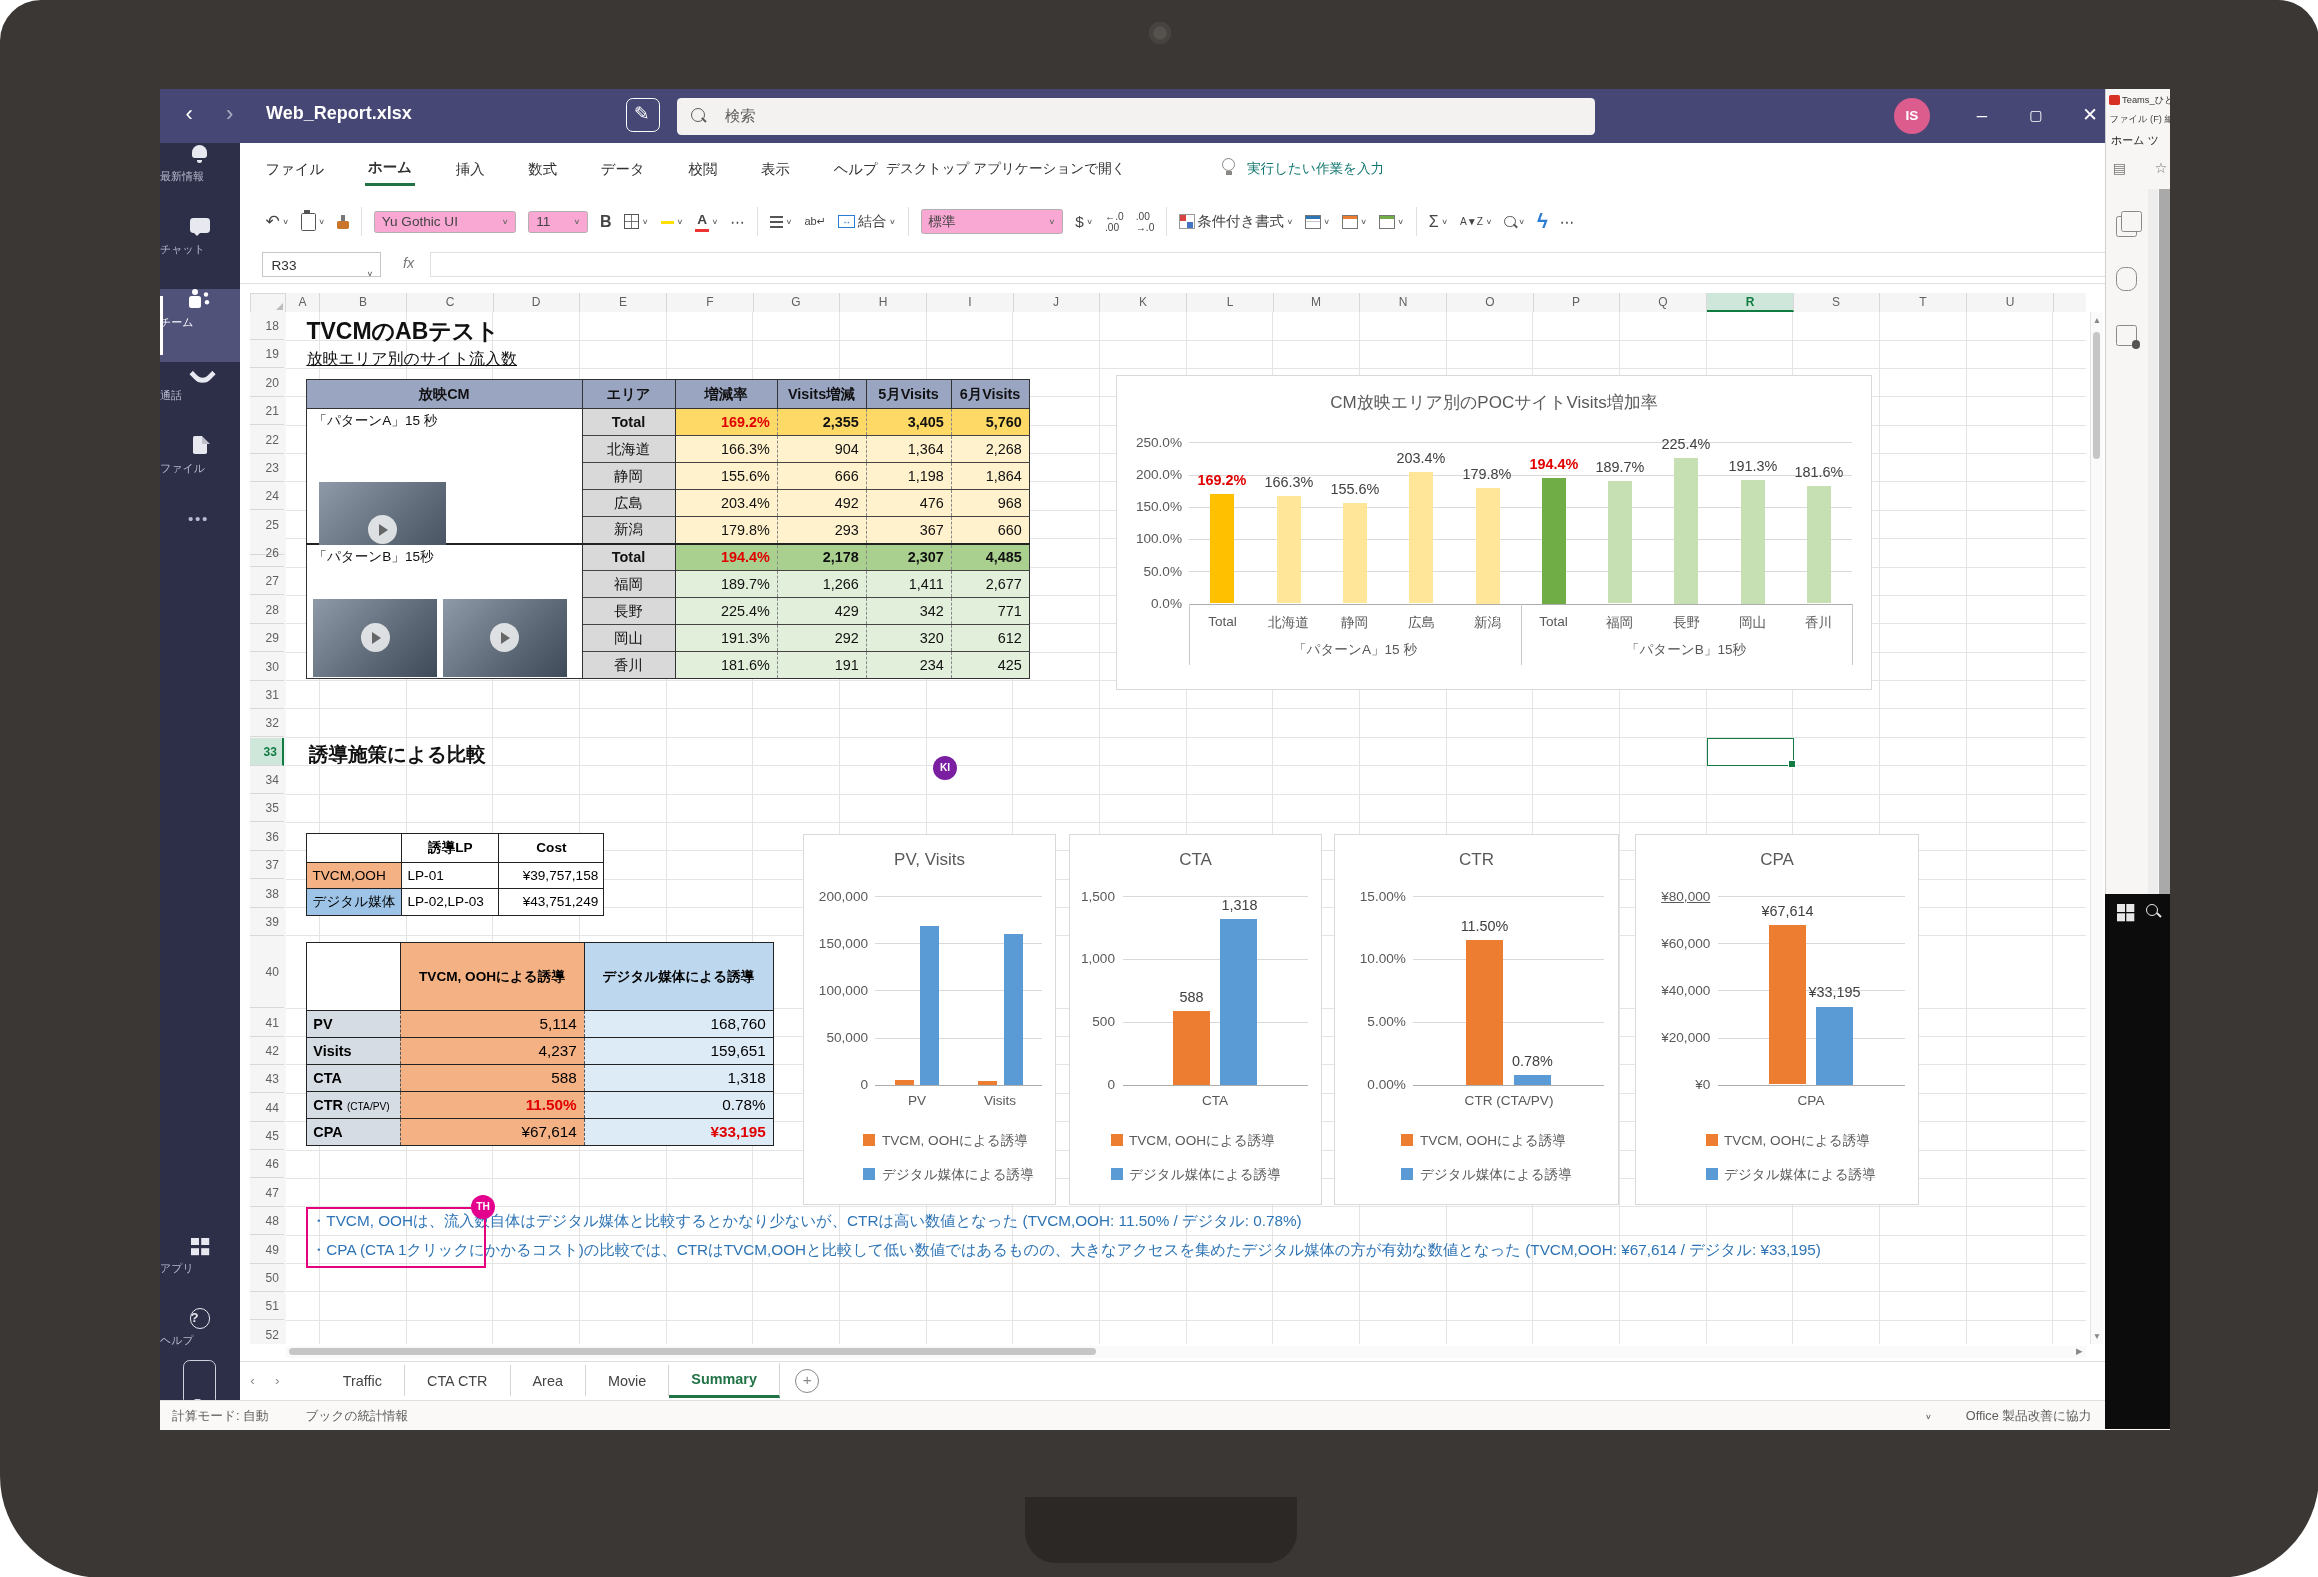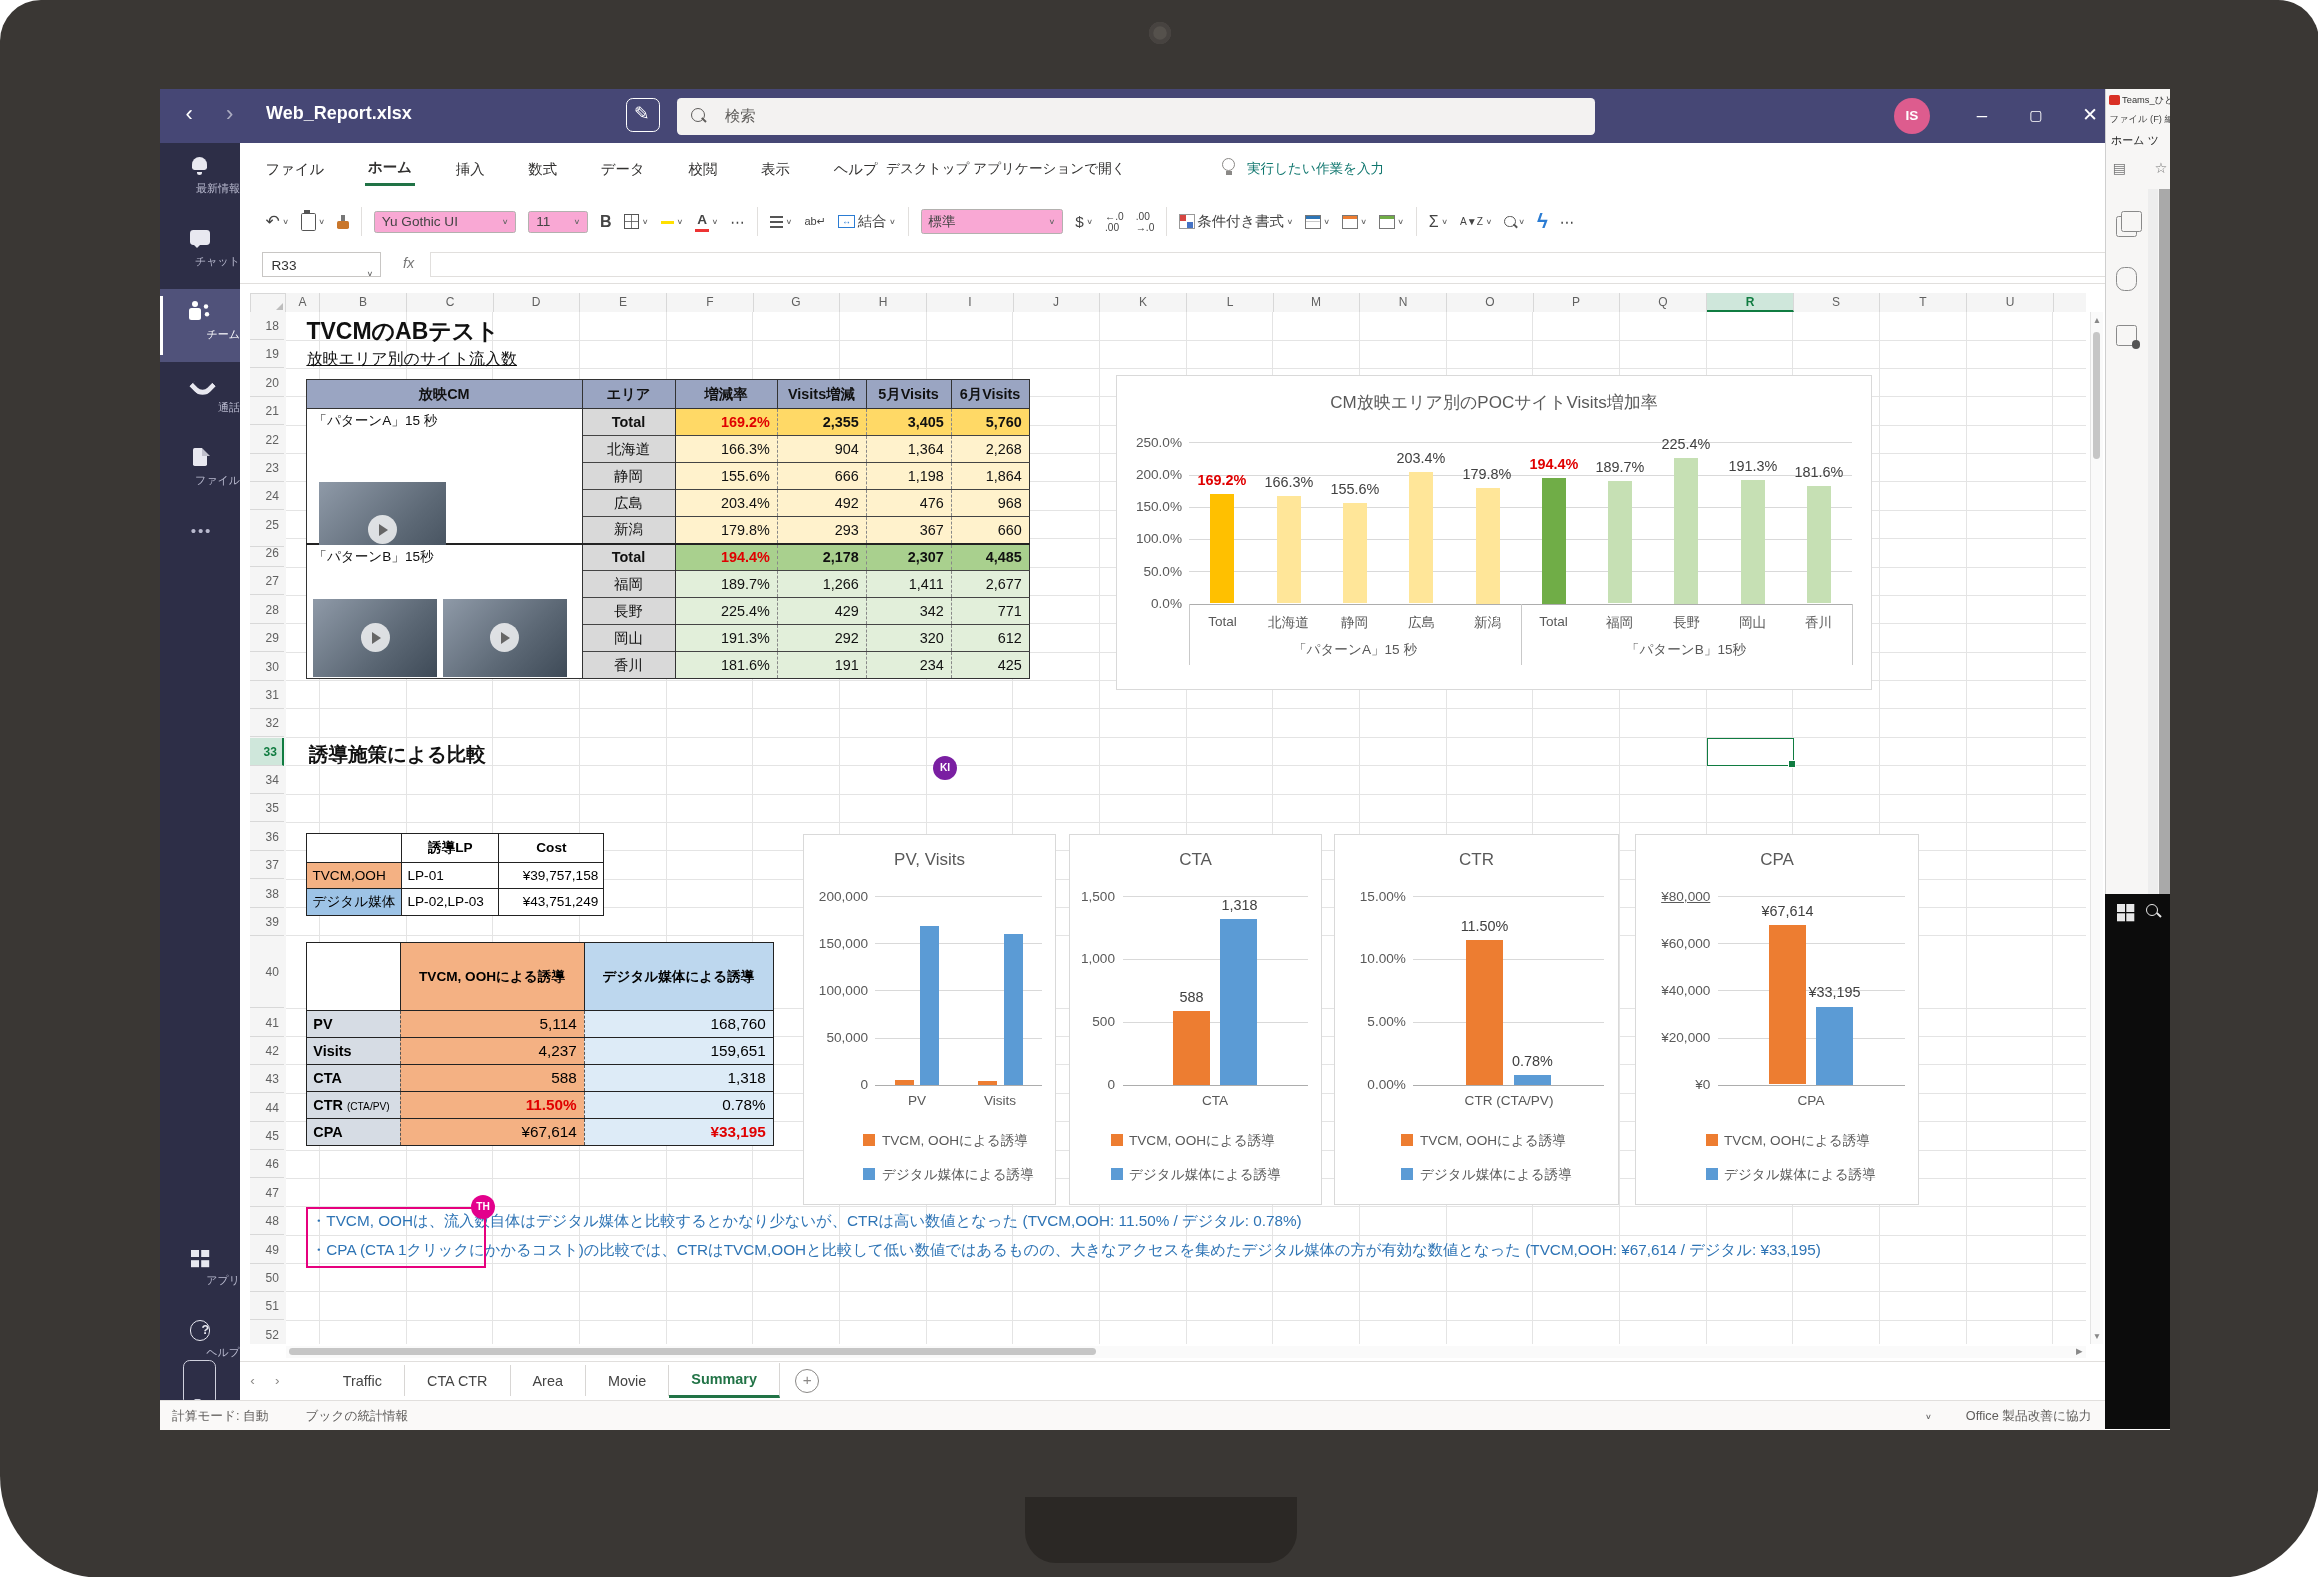--- a/index.html
+++ b/index.html
@@ -20,21 +20,21 @@
   .searchbox{position:absolute;left:517px;top:8.5px;width:918px;height:37px;background:#F3F2F1;border-radius:4.2px;color:#5e5c5a;}
   .mag{position:relative;display:inline-block;width:12px;height:12px;border:1.7px solid #5e5c5a;border-radius:50%;margin:10.2px 6.8px 0 13.6px;}
   .mag:after{content:"";position:absolute;left:9.3px;top:10.2px;width:6px;height:1.7px;background:#5e5c5a;transform:rotate(45deg);}
   .searchtext{position:absolute;left:48px;top:8.5px;font-size:15.3px;}
   .avatar{position:absolute;border-radius:50%;color:#fff;font-weight:bold;text-align:center;}
   .av-is{left:1734px;top:8.5px;width:36px;height:36px;line-height:36px;font-size:13.6px;background:var(--avatar-is);}
   .winbtn{position:absolute;top:10.2px;width:34px;height:34px;font-size:18.7px;text-align:center;line-height:32px;color:#fff;}
 
   
   .rail{position:absolute;left:0;top:54px;width:80px;height:1257px;background:var(--rail);}
-  .rail-item{position:relative;width:80px;height:73px;color:#B8B9CE;text-align:right;padding-top:12px;box-sizing:border-box;}
+  .rail-item{position:relative;width:80px;height:73px;color:#B8B9CE;text-align:left;box-sizing:border-box;}
   .rail-item.active{background:var(--rail-active);color:#fff;}
   .rail-item.active:before{content:"";position:absolute;left:0;top:6.8px;bottom:6.8px;width:3.4px;background:#fff;}
   .rlabel{font-size:11px;margin-top:4.2px;}
   .ricon{position:relative;width:24px;height:22px;margin:0 auto;}
   .ric-bell:before{content:"";position:absolute;left:4.2px;top:1.7px;width:15.3px;height:13.6px;background:#E8E8F0;border-radius:7.6px 7.6px 2.5px 2.5px;}
   .ric-bell:after{content:"";position:absolute;left:9.3px;top:17px;width:5.1px;height:3.4px;background:#E8E8F0;border-radius:0 0 2.5px 2.5px;}
   .ric-chat:before{content:"";position:absolute;left:1.7px;top:1.7px;width:20.4px;height:15.3px;background:#E8E8F0;border-radius:3.4px;}
   .ric-chat:after{content:"";position:absolute;left:5.1px;top:16px;border:4.2px solid transparent;border-top-color:#E8E8F0;}
   .ric-teams:before{content:"";position:absolute;left:0.8px;top:6.8px;width:12.7px;height:12px;background:#fff;border-radius:2.5px;}
   .ric-teams:after{content:"";position:absolute;left:4.2px;top:0px;width:6px;height:6px;background:#fff;border-radius:50%;box-shadow:11px 2.5px 0 -0.8px #fff,12px 10.2px 0 -0.8px #fff;}
@@ -425,21 +425,21 @@
           <div class="colhdr" style="left: 1681px; width: 87px;">U</div>
         </div>
       <div class="rowstrip">
           <div class="rowhdr" style="top: 0px; height: 28px; line-height: 28px;">18</div>
           <div class="rowhdr" style="top: 28px; height: 28px; line-height: 28px;">19</div>
           <div class="rowhdr" style="top: 57px; height: 28px; line-height: 28px;">20</div>
           <div class="rowhdr" style="top: 85px; height: 28px; line-height: 28px;">21</div>
           <div class="rowhdr" style="top: 114px; height: 28px; line-height: 28px;">22</div>
           <div class="rowhdr" style="top: 142px; height: 28px; line-height: 28px;">23</div>
           <div class="rowhdr" style="top: 170px; height: 28px; line-height: 28px;">24</div>
-          <div class="rowhdr" style="top: 199px; height: 36px; line-height: 28px;">25</div>
+          <div class="rowhdr" style="top: 199px; height: 44px; line-height: 28px;">25</div>
           <div class="rowhdr" style="top: 227px; height: 28px; line-height: 28px;">26</div>
           <div class="rowhdr" style="top: 255px; height: 28px; line-height: 28px;">27</div>
           <div class="rowhdr" style="top: 284px; height: 28px; line-height: 28px;">28</div>
           <div class="rowhdr" style="top: 312px; height: 28px; line-height: 28px;">29</div>
           <div class="rowhdr" style="top: 341px; height: 28px; line-height: 28px;">30</div>
           <div class="rowhdr" style="top: 369px; height: 28px; line-height: 28px;">31</div>
           <div class="rowhdr" style="top: 397px; height: 28px; line-height: 28px;">32</div>
           <div class="rowhdr sel" style="top: 426px; height: 28px; line-height: 28px;">33</div>
           <div class="rowhdr" style="top: 454px; height: 28px; line-height: 28px;">34</div>
           <div class="rowhdr" style="top: 482px; height: 28px; line-height: 28px;">35</div>

